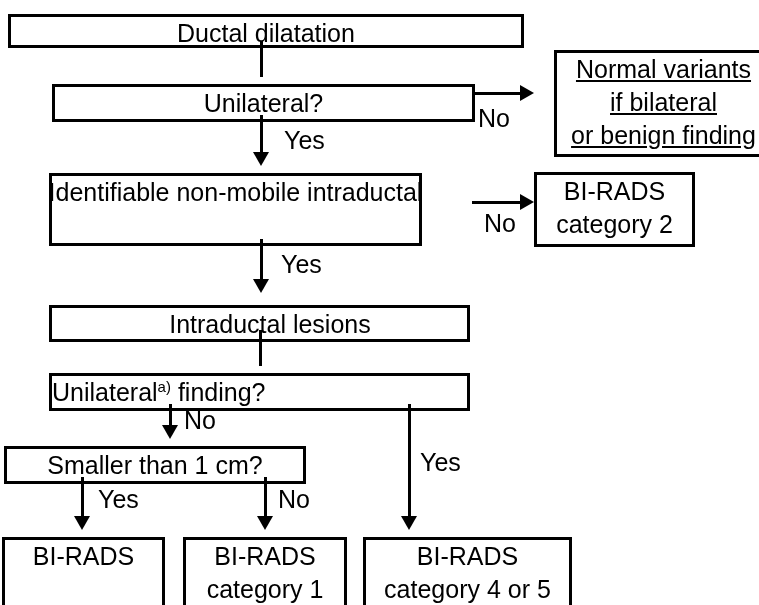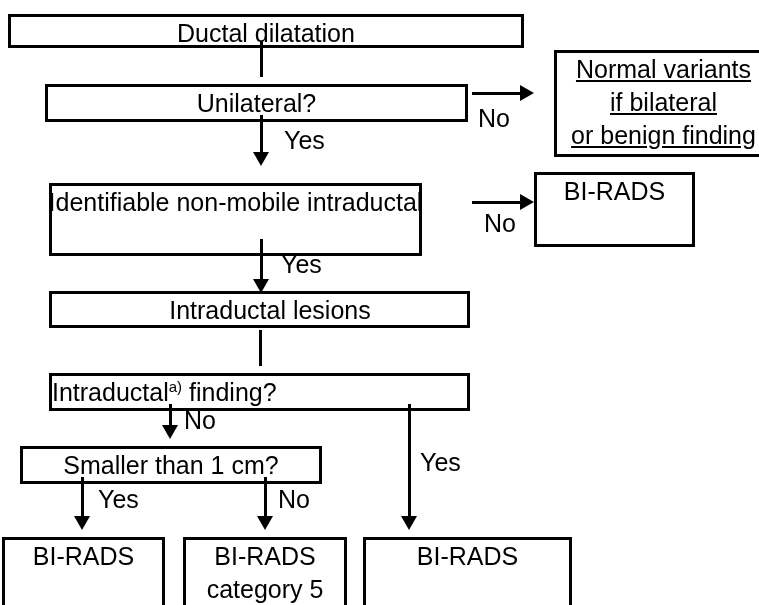--- a/index.html
+++ b/index.html
@@ -70,61 +70,63 @@
 </style>
 </head>
 <body>
 
 <div id="stage">
 
   <div class="node" style="left:8px; top:7px; width:516px; height:34px;">
     <span>Ductal dilatation</span>
   </div>
 
-  <div class="node" style="left:45px; top:77px; width:423px; height:38px;">
+  <div class="node" style="left:52px; top:77px; width:423px; height:38px;">
     <span>Unilateral?</span>
   </div>
 
   <div class="node" style="left:554px; top:43px; width:219px; height:107px;text-decoration:underline;">
     <span>Normal variants</span>
     <span>if bilateral</span>
     <span>or benign finding</span>
   </div>
 
-  <div class="node" style="left:49px; top:176px; width:373px; height:73px;">
+  <div class="node" style="left:49px; top:166px; width:373px; height:73px;">
     <span>Identifiable non-mobile intraductal</span>
   </div>
 
   <div class="node" style="left:534px; top:165px; width:161px; height:75px;">
     <span>BI-RADS</span>
+    <span>category 2</span>
   </div>
 
-  <div class="node" style="left:49px; top:284px; width:421px; height:37px;padding-left:21px;">
+  <div class="node" style="left:49px; top:298px; width:421px; height:37px;padding-left:21px;">
     <span>Intraductal lesions</span>
   </div>
 
   <div class="node" style="left:49px; top:366px; width:421px; height:38px; flex-direction:row;">
-    <span><span>Intraductal</span><span class="sup">a)</span><span> finding?</span></span>
+    <span><span>Unilateral</span><span class="sup">a)</span><span> finding?</span></span>
   </div>
 
-  <div class="node" style="left:20px; top:439px; width:302px; height:38px;">
+  <div class="node" style="left:4px; top:439px; width:302px; height:38px;">
     <span>Smaller than 1 cm?</span>
   </div>
 
   <div class="node" style="left:2px; top:530px; width:163px; height:73px;">
     <span>BI-RADS</span>
   </div>
 
   <div class="node" style="left:183px; top:530px; width:164px; height:73px;">
     <span>BI-RADS</span>
-    <span>category 5</span>
+    <span>category 1</span>
   </div>
 
   <div class="node" style="left:363px; top:530px; width:209px; height:73px;">
     <span>BI-RADS</span>
+    <span>category 4 or 5</span>
   </div>
 
   <div class="vline" style="left:260px; top:41px; height:36px;"></div>
 
   <div class="hline" style="left:472px; top:92px; width:49px;"></div>
   <div class="arrow-right" style="left:520px; top:85px;"></div>
   <div class="edge-label" style="left:478px; top:104px;">No</div>
 
   <div class="vline" style="left:260px; top:115px; height:38px;"></div>
   <div class="arrow-down" style="left:253px; top:152px;"></div>

